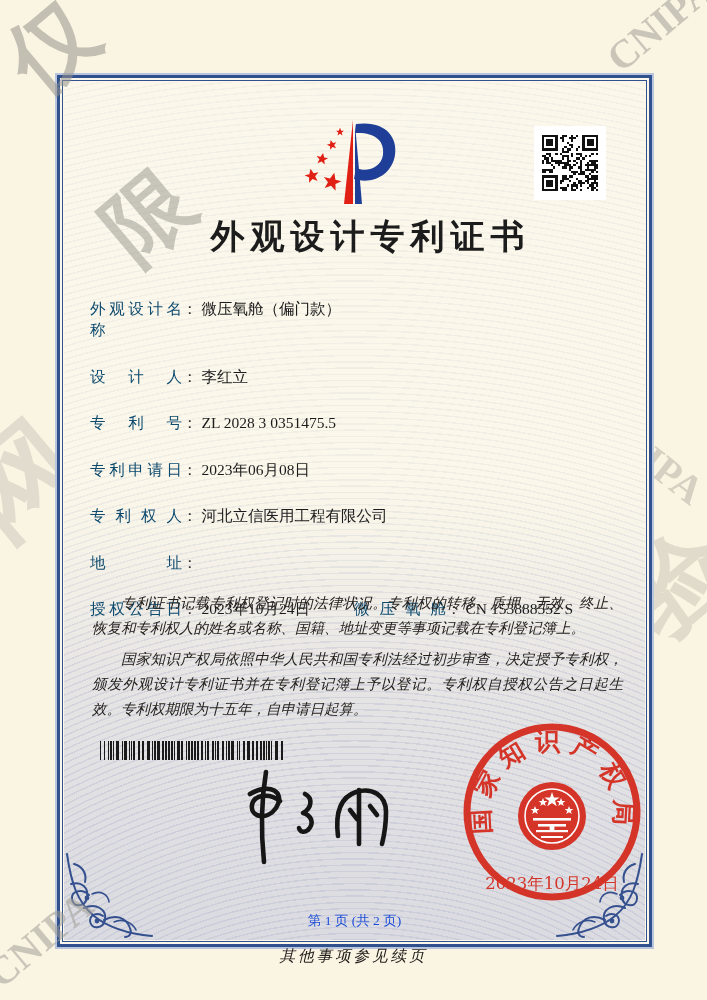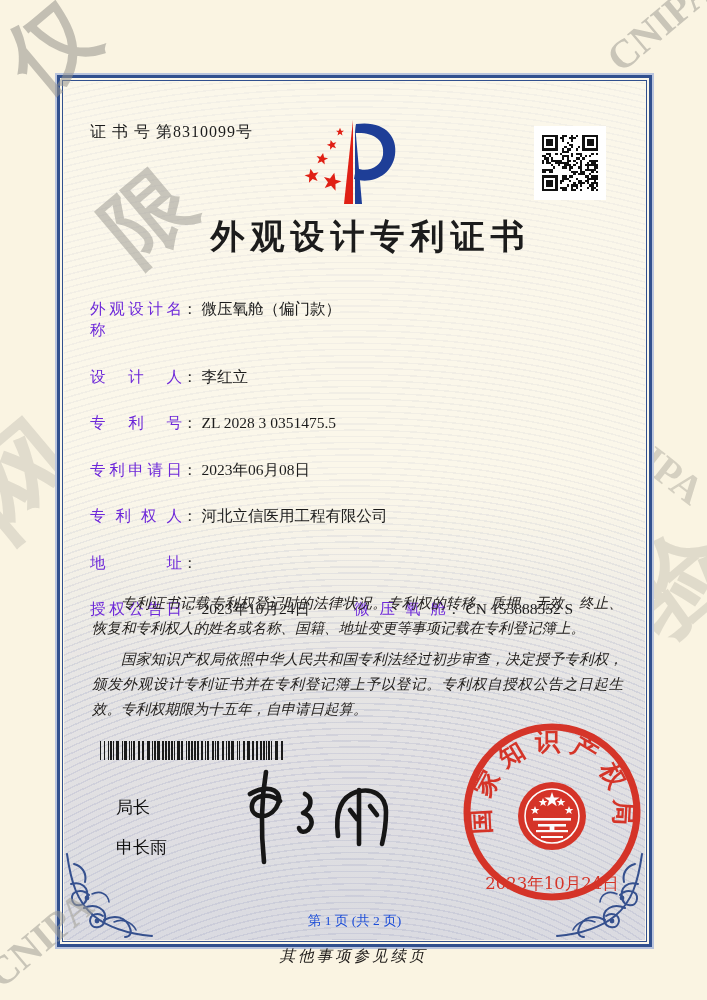--- a/index.html
+++ b/index.html
@@ -38,21 +38,21 @@
   
   .cert-no{position:absolute;left:30px;top:44px;font-size:16px;letter-spacing:1px;z-index:15;}
   .logo{position:absolute;left:242px;top:40px;z-index:15;}
   .qr-box{position:absolute;left:474px;top:48px;width:72px;height:74px;background:#fff;z-index:15;
           display:flex;align-items:center;justify-content:center;}
   .doc-title{position:absolute;left:16px;top:136px;width:100%;text-align:center;
     font-size:34px;font-weight:bold;letter-spacing:6px;z-index:15;}
   
   .fields{position:absolute;left:30px;right:24px;top:221px;z-index:15;font-size:15.5px;}
   .frow{display:flex;align-items:baseline;margin-bottom:25.5px;position:relative;}
-  .flabel{display:inline-block;width:92px;text-align:justify;text-align-last:justify;color:#6d28d9;}
+  .flabel{display:inline-block;width:92px;text-align:justify;text-align-last:justify;color:#0c4a6e;}
   .fcolon{display:inline-block;margin-right:4px;color:#2e2e2e;}
   .fvalue{white-space:nowrap;}
   .frow .second{position:absolute;left:264px;top:0;display:flex;align-items:baseline;}
   
   .body-text{position:absolute;left:32px;right:26px;top:513px;z-index:15;
     font-size:14.5px;line-height:25px;text-align:justify;font-style:italic;color:#23201e;}
   .body-text p{margin:0 0 6px 0;text-indent:2em;}
   
   .barcode{position:absolute;left:40px;top:663px;z-index:15;}
   .signer{position:absolute;left:56px;top:718px;z-index:15;
@@ -99,21 +99,20 @@
     <path d="M9,34 C19,31 27,37 25,48 C23,57 11,58 10,49 C9,41 20,38 27,45"></path>
     <path d="M22,58 C34,53 45,59 43,70 C41,79 29,80 28,71 C28,64 36,62 41,66"></path>
     <path d="M42,70 C53,64 64,67 68,78 C70,83 68,87 63,87"></path>
     <path d="M12,14 C20,16 25,23 23,32"></path>
     <path d="M30,44 C38,40 46,44 47,52" stroke-width="1.6"></path>
     <path d="M52,72 C60,68 70,72 74,80" stroke-width="1.6"></path>
     <circle cx="25" cy="48" r="2.4" fill="#35508e" stroke="none"></circle>
     <circle cx="35" cy="71" r="2.4" fill="#35508e" stroke="none"></circle>
   </svg>
 
-  <div class="cert-no">证 书 号 第8310099号</div>
 
   <svg class="logo" width="104" height="96" viewBox="0 0 104 96">
     <defs>
       <path id="star" d="M0,-10 L2.94,-3.1 L9.51,-3.1 L4.05,1.2 L5.88,8.1 L0,4 L-5.88,8.1 L-4.05,1.2 L-9.51,-3.1 L-2.94,-3.1 Z" fill="#e02015"></path>
     </defs>
 
     <path d="M51,2 L42,86 L51,86 Z" fill="#e02015"></path>
 
     <path d="M53,6 L53,86 L60,86 Z" fill="#1e3e97"></path>
 
@@ -428,24 +427,20 @@
       <rect x="156" y="0" width="2" height="19" fill="#1a1a1a"></rect>
       <rect x="160" y="0" width="2" height="19" fill="#1a1a1a"></rect>
       <rect x="163" y="0" width="2" height="19" fill="#1a1a1a"></rect>
       <rect x="166" y="0" width="1" height="19" fill="#1a1a1a"></rect>
       <rect x="168" y="0" width="2" height="19" fill="#1a1a1a"></rect>
       <rect x="171" y="0" width="1" height="19" fill="#1a1a1a"></rect>
       <rect x="175" y="0" width="3" height="19" fill="#1a1a1a"></rect>
       <rect x="181" y="0" width="2" height="19" fill="#1a1a1a"></rect>
     </svg>
 
-  <div class="signer">
-    <div>局长</div>
-    <div>申长雨</div>
-  </div>
 
   <svg class="signature" width="210" height="105" viewBox="0 0 210 105" fill="none" stroke="#161616" stroke-width="4.6" stroke-linecap="round" stroke-linejoin="round">
     <path d="M56,8 C52,32 50,60 54,98"></path>
     <path d="M40,30 C60,18 76,28 66,44 C57,57 40,53 42,41 C44,30 60,29 70,37"></path>
     <path d="M95,30 C103,34 102,44 93,49 C101,51 105,59 98,66 C94,69 90,68 89,64"></path>
     <path d="M128,72 C125,48 131,33 146,28 C162,23 176,31 176,48 C176,61 174,72 172,80"></path>
     <path d="M149,26 L149,80"></path>
     <path d="M140,46 l7,9"></path>
     <path d="M160,42 l7,9"></path>
   </svg>

